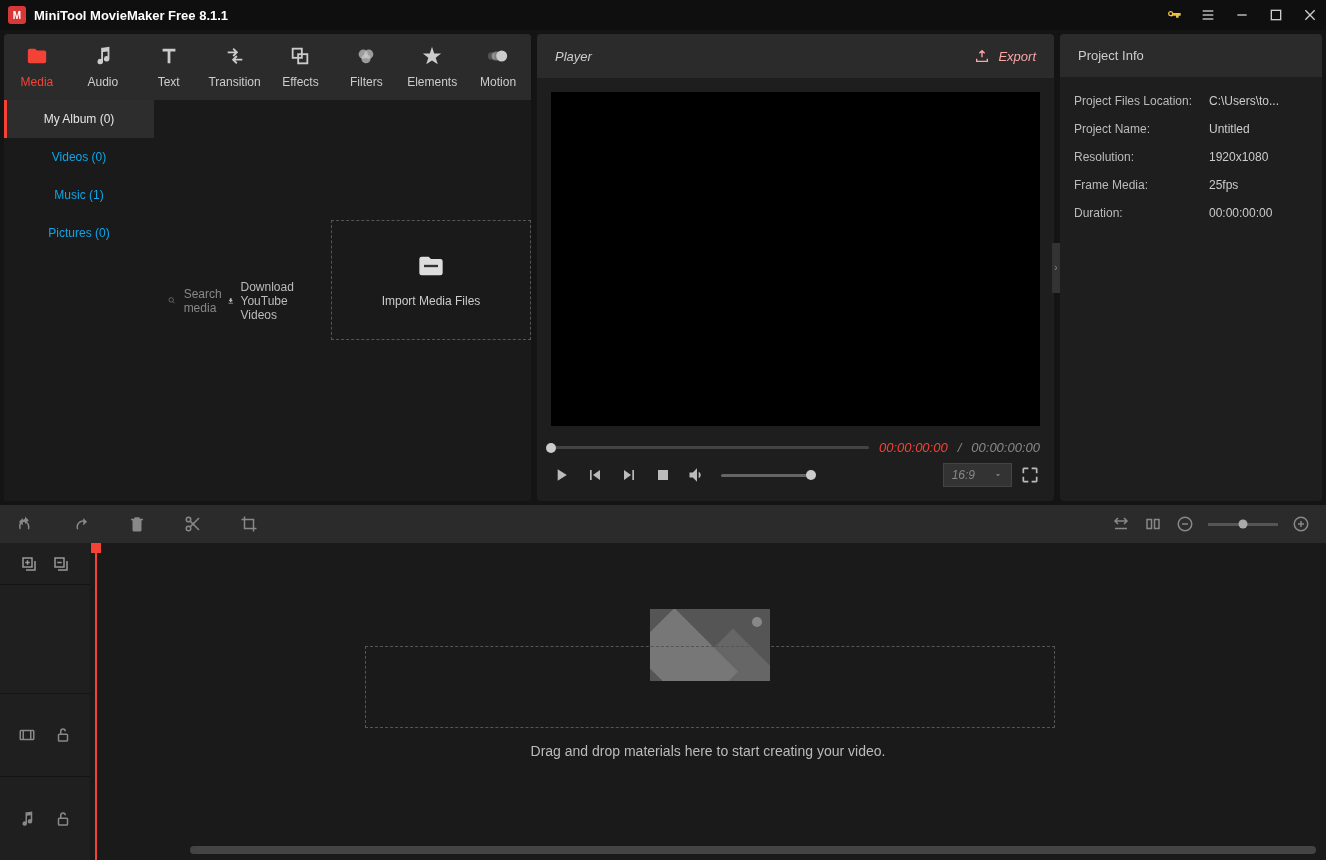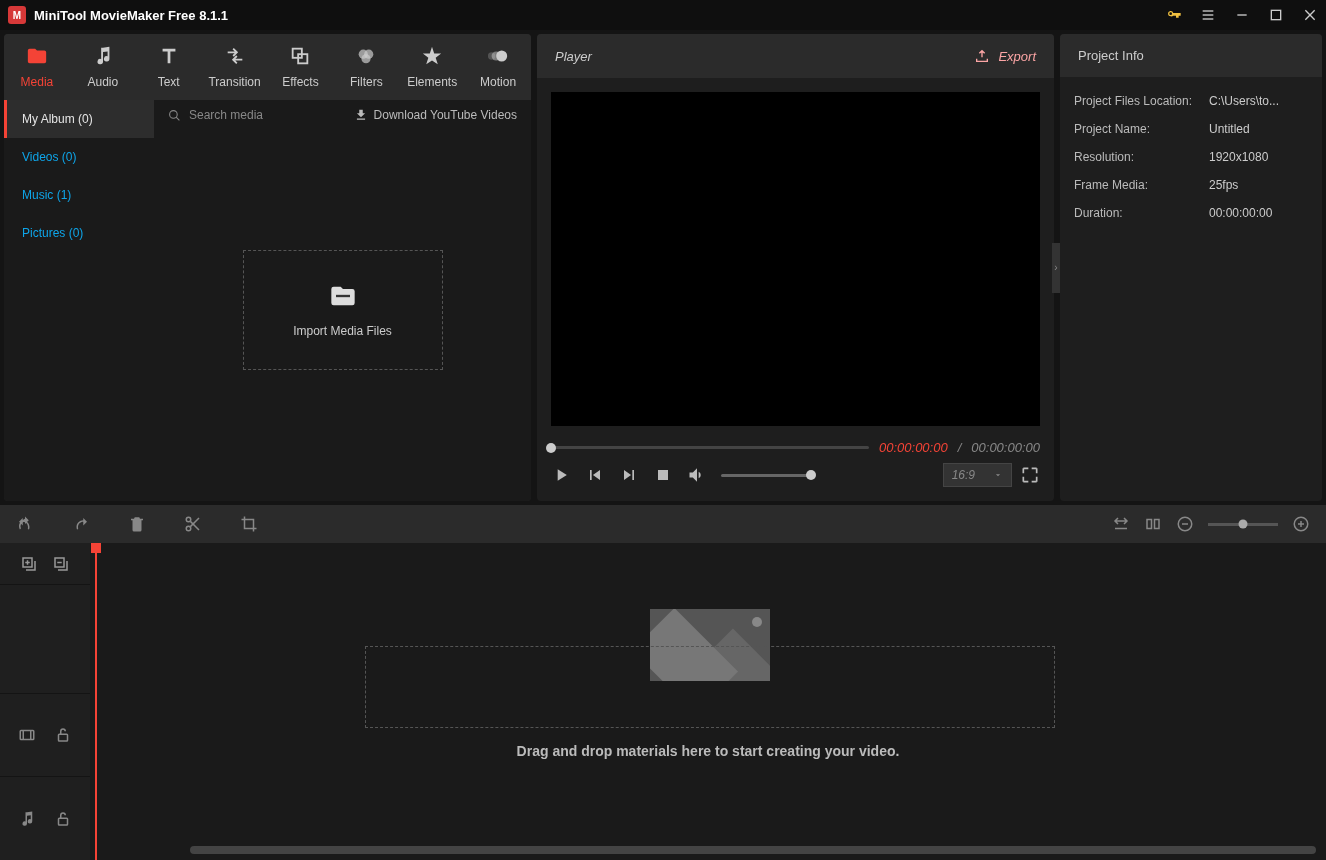--- a/index.html
+++ b/index.html
@@ -18,24 +18,24 @@
 
 .top-section { display: flex; gap: 6px; padding: 4px; height: 475px; }
 
 
 .media-panel { width: 527px; background: #252525; border-radius: 4px; display: flex; flex-direction: column; overflow: hidden; }
 .toolbar-tabs { display: flex; background: #2b2b2b; height: 66px; }
 .toolbar-tab { flex: 1; display: flex; flex-direction: column; align-items: center; justify-content: center; gap: 8px; cursor: pointer; color: #ccc; font-size: 12px; }
 .toolbar-tab.active { color: #f44336; }
 .toolbar-tab svg { width: 22px; height: 22px; }
 .media-body { flex: 1; display: flex; }
-.media-sidebar { width: 150px; background: #1a1a1a; }
+.media-sidebar { width: 150px; background: #1a1a1a; text-align: center; }
 .sidebar-item { padding: 12px 18px; cursor: pointer; font-size: 12px; color: #0ea5e9; }
 .sidebar-item.active { background: #2d2d2d; border-left: 3px solid #f44336; padding-left: 15px; color: #e5e5e5; }
-.media-content { flex: 1; background: #1a1a1a; display: flex; flex-direction: column; }
+.media-content { flex: 1; background: #1a1a1a; display: flex; flex-direction: row; }
 .media-content-header { display: flex; align-items: center; justify-content: space-between; padding: 8px 14px; }
 .search-box { display: flex; align-items: center; gap: 8px; color: #888; font-size: 12px; }
 .download-link { display: flex; align-items: center; gap: 6px; color: #bbb; font-size: 12px; cursor: pointer; }
 .import-area { flex: 1; display: flex; align-items: flex-start; justify-content: center; padding-top: 120px; }
 .import-box { border: 1px dashed #555; width: 200px; height: 120px; display: flex; flex-direction: column; align-items: center; justify-content: center; gap: 14px; cursor: pointer; color: #ccc; font-size: 12px; }
 
 
 .player-panel { flex: 1; background: #1e1e1e; border-radius: 4px; display: flex; flex-direction: column; font-style: italic; }
 .panel-header { display: flex; justify-content: space-between; align-items: center; padding: 14px 18px; background: #2b2b2b; border-radius: 4px 4px 0 0; }
 .panel-title { color: #ccc; font-size: 13px; }
@@ -71,21 +71,21 @@
 .tool-btn svg { width: 100%; height: 100%; }
 .zoom-track { width: 70px; height: 3px; background: #555; position: relative; }
 .zoom-handle { position: absolute; left: 50%; top: 50%; transform: translate(-50%,-50%); width: 9px; height: 9px; background: #aaa; border-radius: 50%; }
 
 
 .timeline { flex: 1; display: flex; background: #1a1a1a; height: 343px; position: relative; }
 .timeline-tracks-left { width: 90px; background: #1f1f1f; display: flex; flex-direction: column; }
 .track-controls { height: 42px; display: flex; align-items: center; justify-content: center; gap: 14px; border-bottom: 1px solid #141414; }
 .track-controls .tool-btn { color: #999; }
 .track-row-left { flex: 1; display: flex; align-items: center; justify-content: center; gap: 18px; }
-.timeline-body { flex: 1; position: relative; overflow: hidden; font-weight: bold; }
+.timeline-body { flex: 1; position: relative; overflow: hidden; }
 .playhead { position: absolute; left: 5px; top: 0; width: 2px; height: 100%; background: #f44336; z-index: 5; }
 .playhead::before { content: ''; position: absolute; top: 0; left: -4px; width: 10px; height: 10px; background: #f44336; }
 .drop-area { position: absolute; left: 275px; top: 103px; width: 690px; height: 82px; border: 1px dashed #555; }
 .drop-hint-img { position: absolute; left: 560px; top: 66px; width: 120px; height: 72px; background: #555; overflow: hidden; }
 .drop-hint-img::before { content: ''; position: absolute; right: 8px; top: 8px; width: 10px; height: 10px; background: #888; border-radius: 50%; }
 .drop-hint-img::after { content: ''; position: absolute; left: -10px; bottom: -10px; width: 90px; height: 60px; background: #777; transform: rotate(45deg); }
 .mountain2 { position: absolute; right: -5px; bottom: -15px; width: 70px; height: 50px; background: #666; transform: rotate(45deg); }
 .drop-hint-text { position: absolute; left: 0; right: 0; top: 200px; text-align: center; color: #bbb; font-size: 14px; }
 .timeline-scrollbar { position: absolute; left: 100px; right: 10px; bottom: 6px; height: 8px; background: #444; border-radius: 4px; }
 

